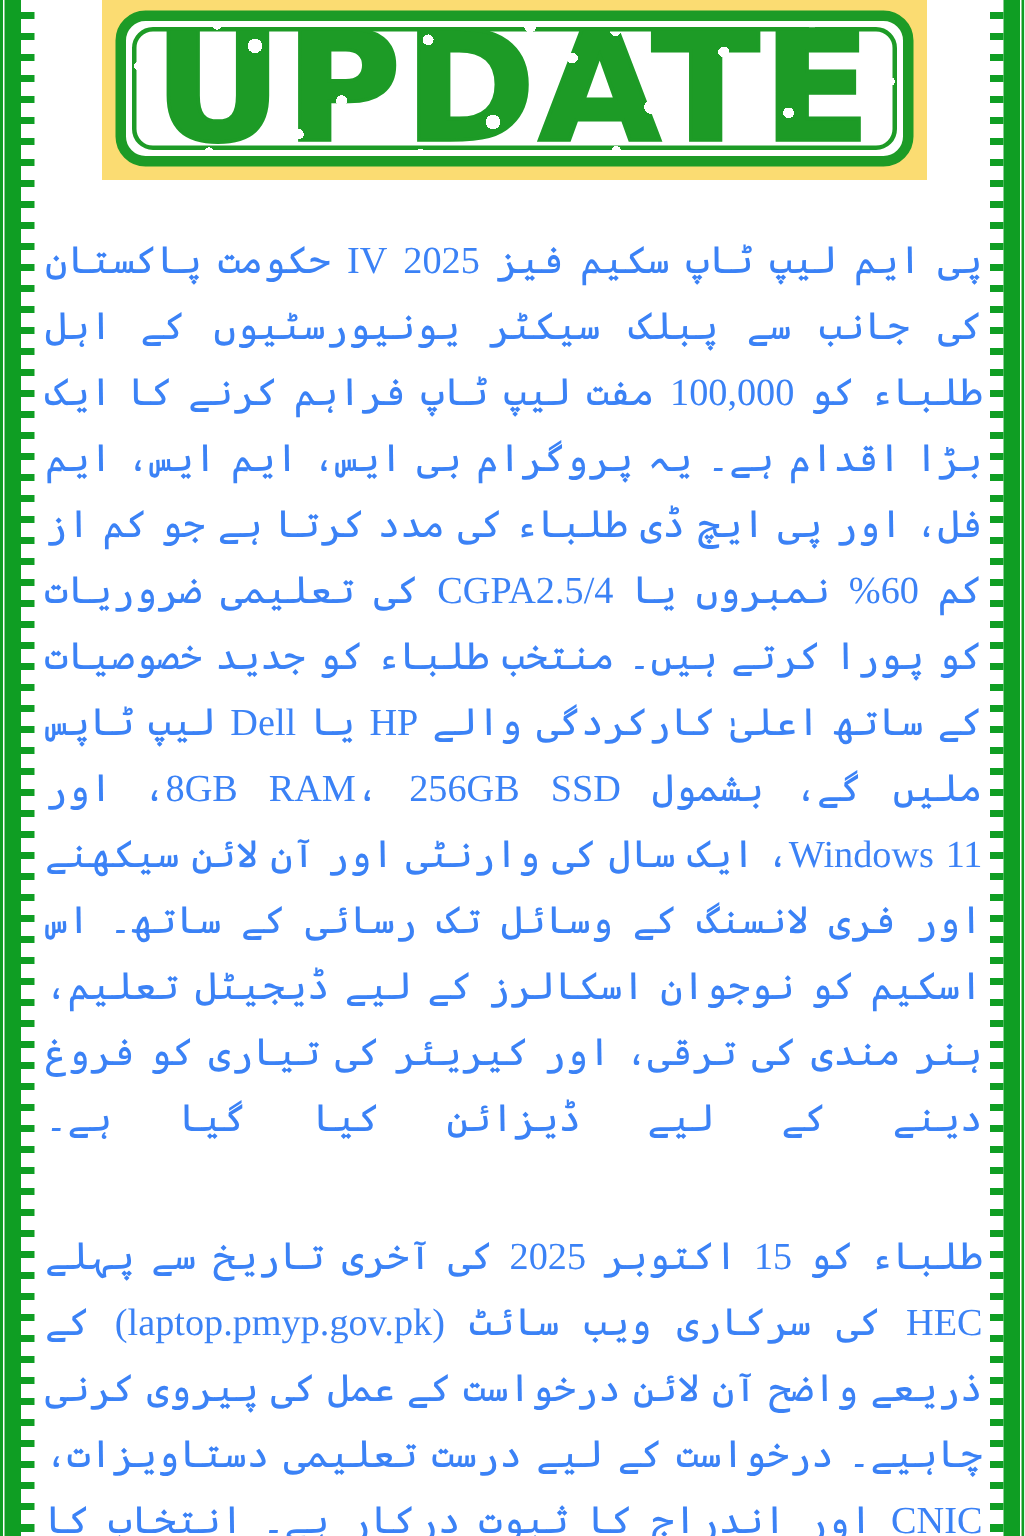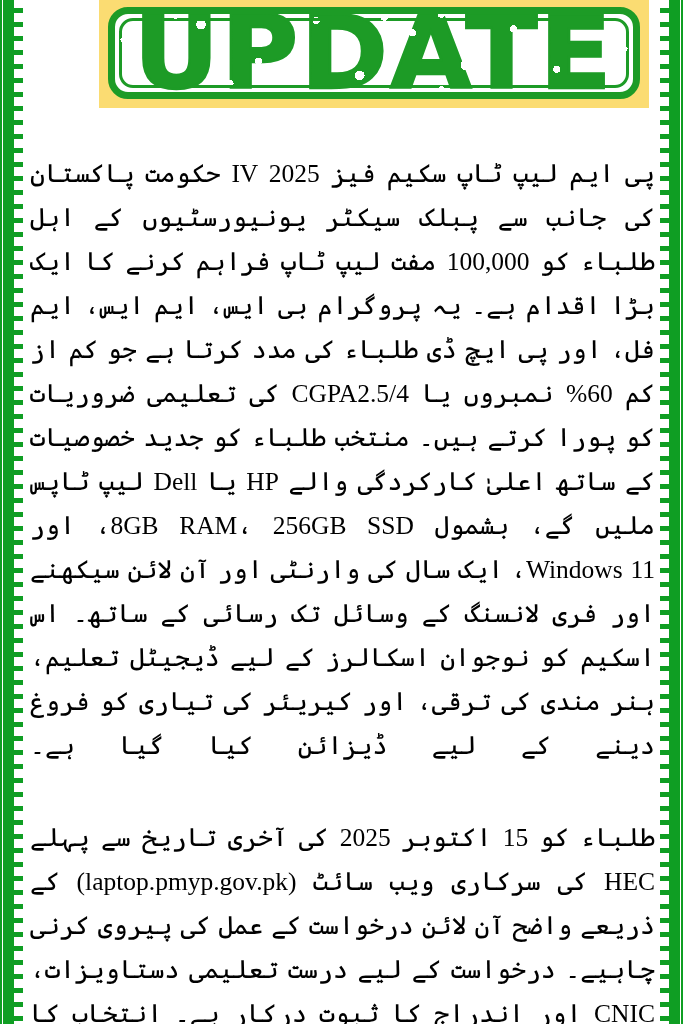--- a/index.html
+++ b/index.html
@@ -65,26 +65,25 @@
   }
   .side-border.left  .hairline { left: 0px; }
   .side-border.right .hairline { right: 0px; }
 
   
   .stamp-banner {
     position: absolute;
     top: 0;
     left: 68px;
     width: 550px;
-    height: 108px;
+    height: 120px;
     background: #fbdc72;
     z-index: 2;
     box-sizing: border-box;
     padding: 7px 9px 9px 9px;
-    margin-left: 31px;
   }
   .stamp-frame {
     position: relative;
     width: 100%;
     height: 100%;
     box-sizing: border-box;
     border: 7px solid #1d9b26;
     border-radius: 20px;
     background: #ffffff;
     display: flex;
@@ -171,21 +170,21 @@
     z-index: 3;
   }
   .para {
     direction: rtl;
     text-align: justify;
     text-align-last: justify;
     unicode-bidi: isolate;
     font-family: "Liberation Serif", "DejaVu Serif", serif;
     font-size: 25.5px;
     line-height: 44px;
-    color: #000000;
+    color: #3b82f6;
     margin: 0;
     word-spacing: 1px;
   }
   .para + .para {
     margin-top: 48px;
   }
 </style>
 </head>
 <body>
 

